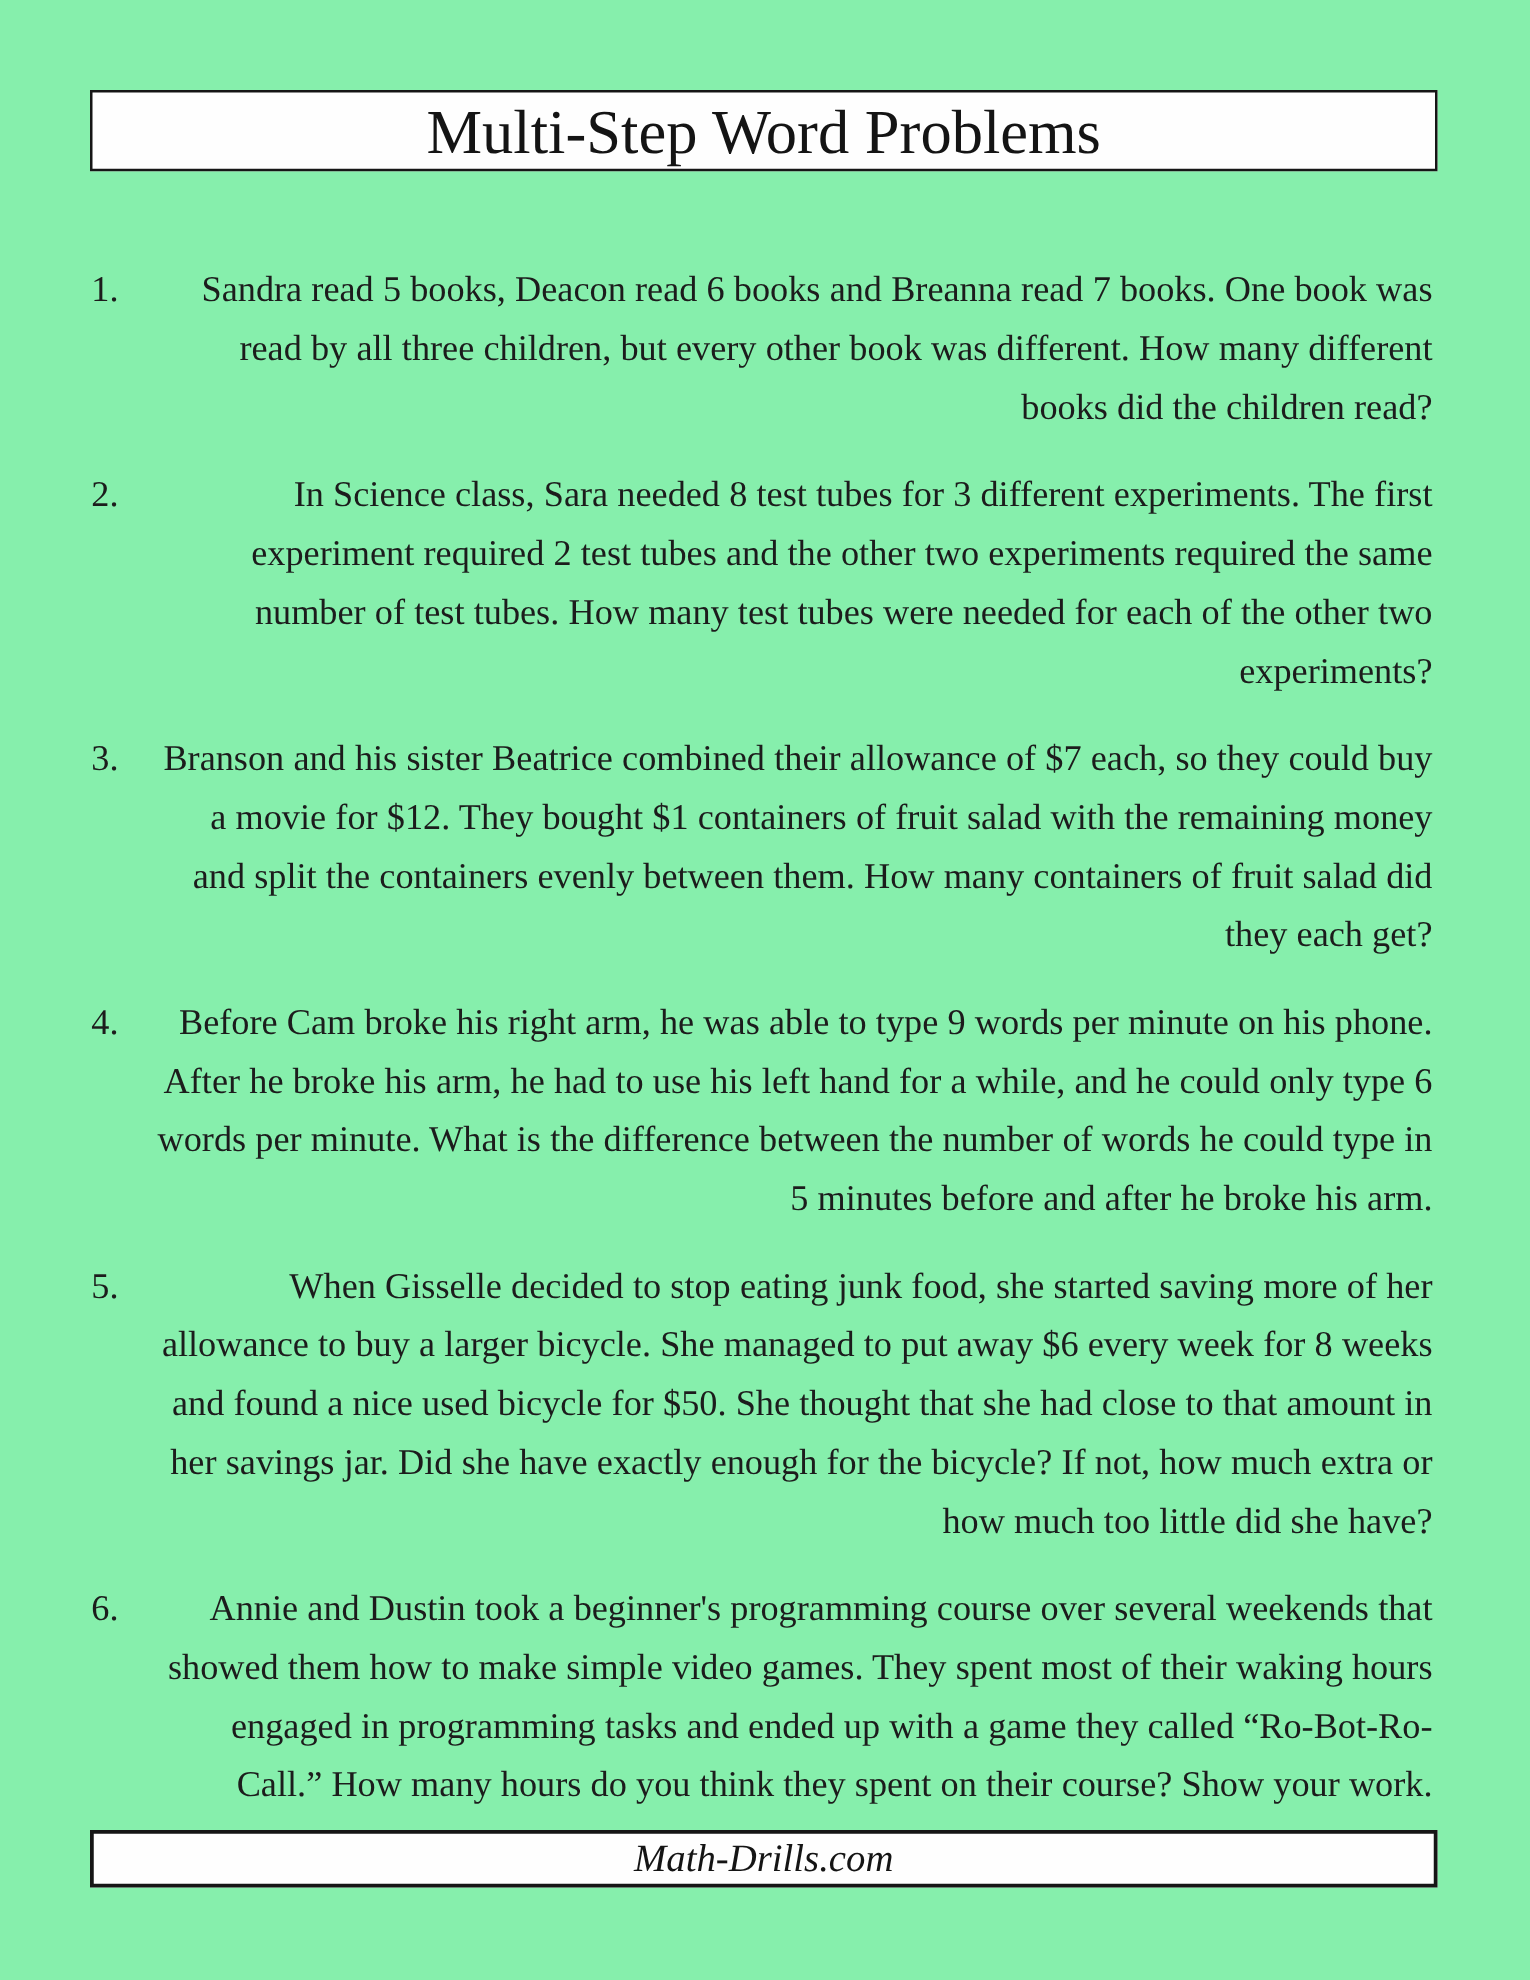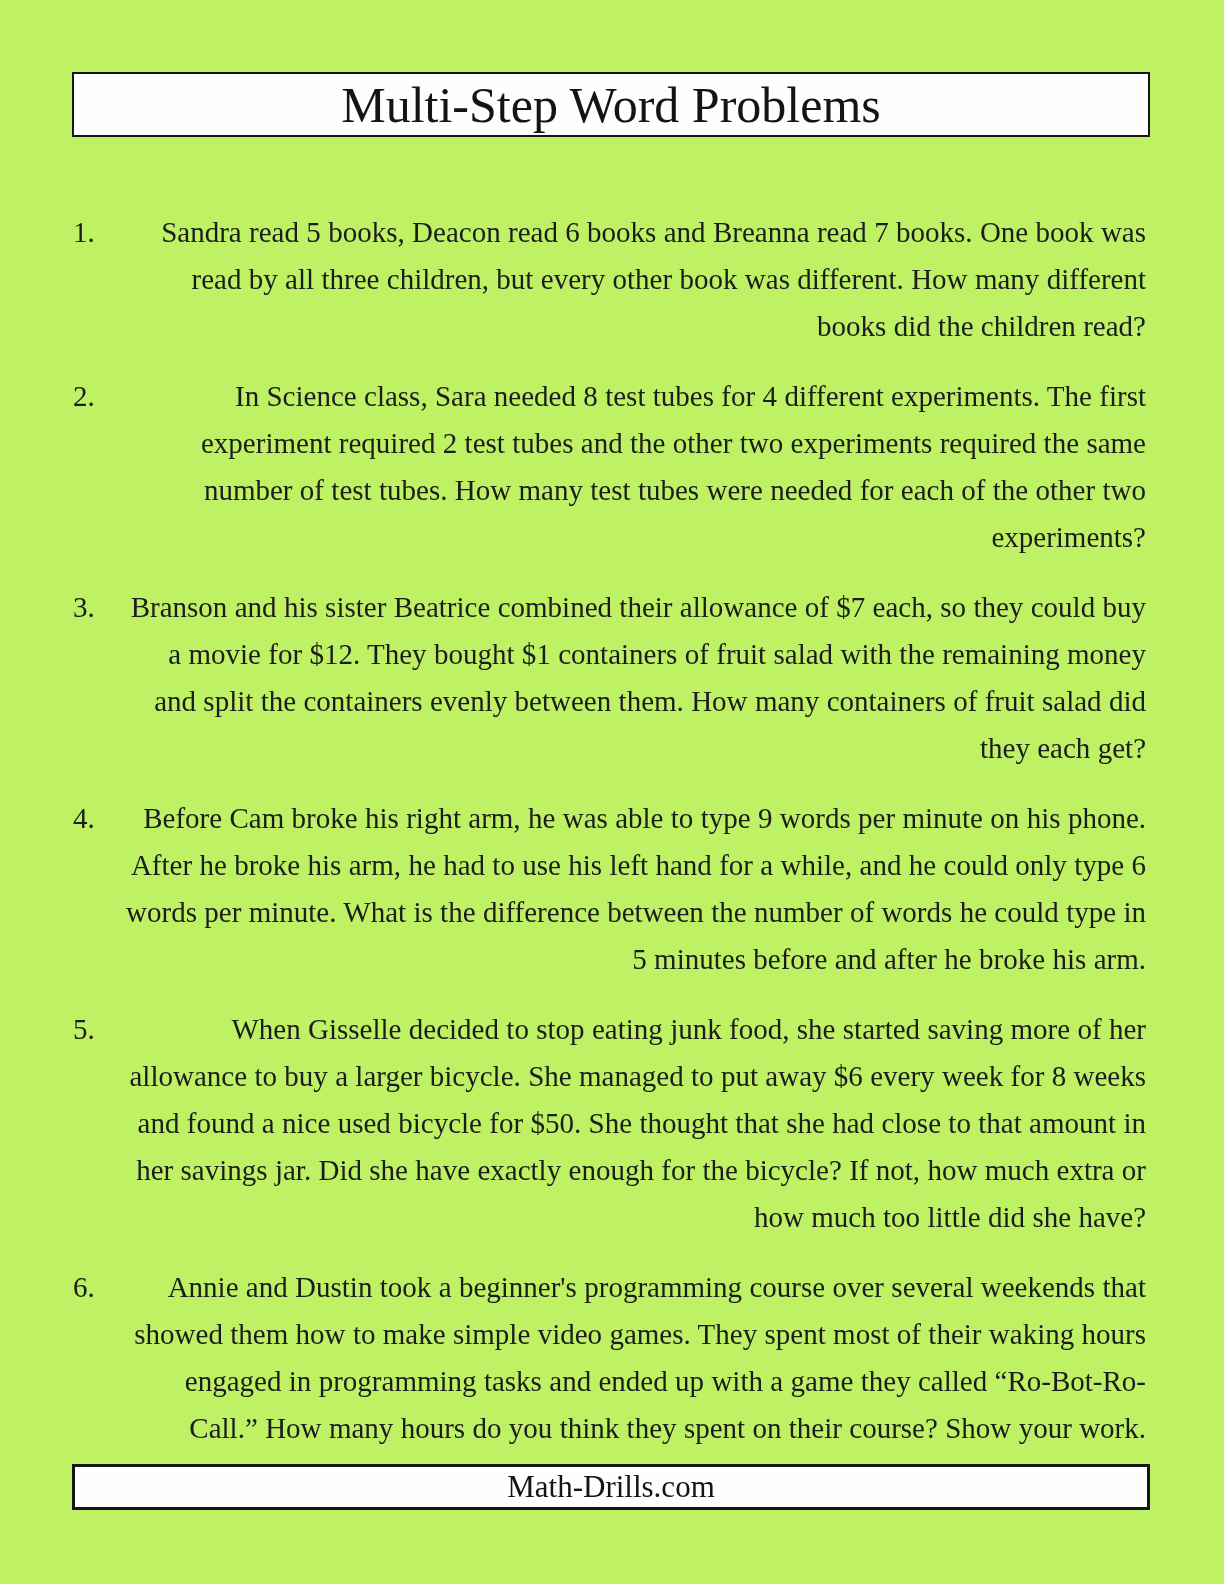--- a/index.html
+++ b/index.html
@@ -6,21 +6,21 @@
   html, body { background: #e8e8e8; }
   body {
     font-family: "Liberation Serif", serif;
     -webkit-font-smoothing: antialiased;
   }
   .page {
     position: relative;
     width: 1224px;
     height: 1584px;
     margin: 0 auto;
-    background: #bef264;
+    background: #86efac;
     color: #1a1a1a;
     overflow: hidden;
   }
   .title-box {
     position: absolute;
     top: 72px;
     left: 72px;
     width: 1078px;
     height: 65px;
     border: 2px solid #161616;
@@ -69,41 +69,42 @@
     border: 3px solid #161616;
     display: flex;
     align-items: center;
     justify-content: center;
     background: #fefefe;
   }
   .footer-box .site {
     font-size: 31px;
     color: #141414;
     white-space: nowrap;
+    font-style: italic;
   }
 </style>
 </head>
 <body>
 
 <div class="page">
 
   <div class="title-box">
     <h1>Multi-Step Word Problems</h1>
   </div>
 
   <div class="problems">
 
     <div class="problem">
       <span class="num">1.</span>
       <span class="text">Sandra read 5 books, Deacon read 6 books and Breanna read 7 books. One book was read by all three children, but every other book was different. How many different books did the children read?</span>
     </div>
 
     <div class="problem">
       <span class="num">2.</span>
-      <span class="text">In Science class, Sara needed 8 test tubes for 4 different experiments. The first experiment required 2 test tubes and the other two experiments required the same number of test tubes. How many test tubes were needed for each of the other two experiments?</span>
+      <span class="text">In Science class, Sara needed 8 test tubes for 3 different experiments. The first experiment required 2 test tubes and the other two experiments required the same number of test tubes. How many test tubes were needed for each of the other two experiments?</span>
     </div>
 
     <div class="problem">
       <span class="num">3.</span>
       <span class="text">Branson and his sister Beatrice combined their allowance of $7 each, so they could buy a movie for $12. They bought $1 containers of fruit salad with the remaining money and split the containers evenly between them. How many containers of fruit salad did they each get?</span>
     </div>
 
     <div class="problem">
       <span class="num">4.</span>
       <span class="text">Before Cam broke his right arm, he was able to type 9 words per minute on his phone. After he broke his arm, he had to use his left hand for a while, and he could only type 6 words per minute. What is the difference between the number of words he could type in 5 minutes before and after he broke his arm.</span>

